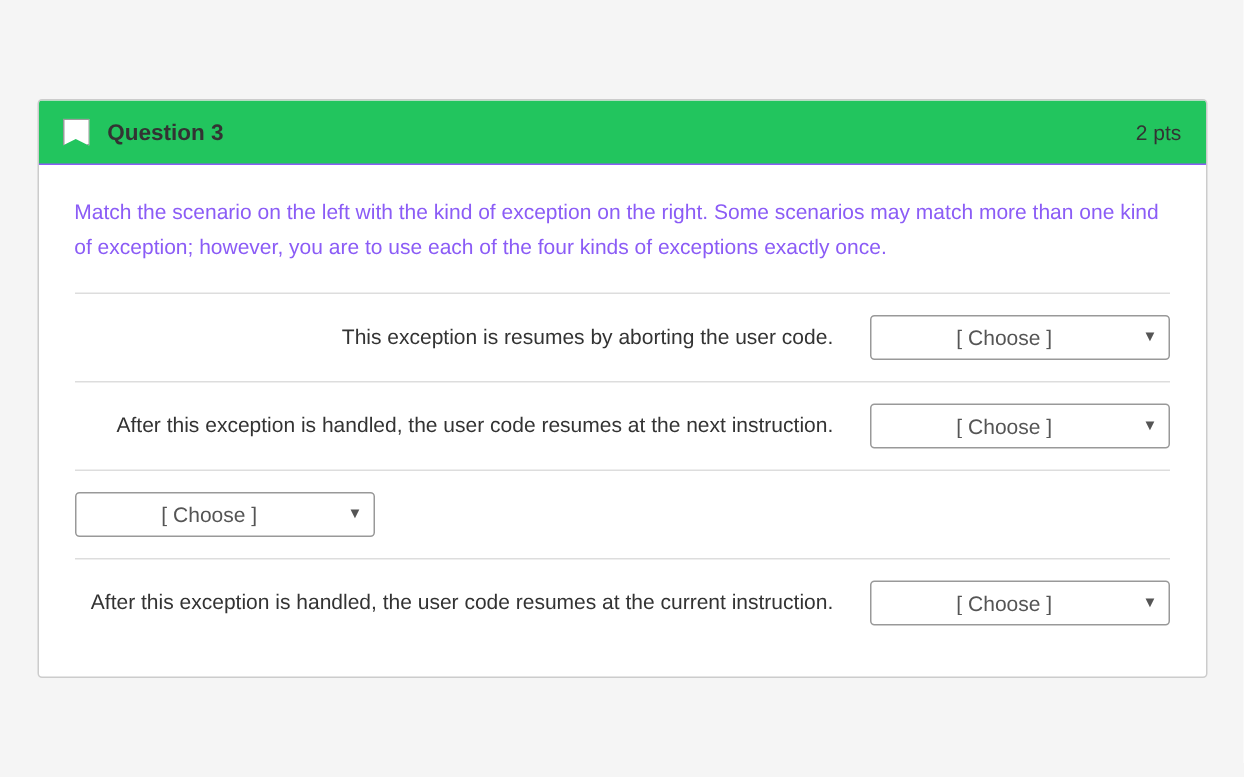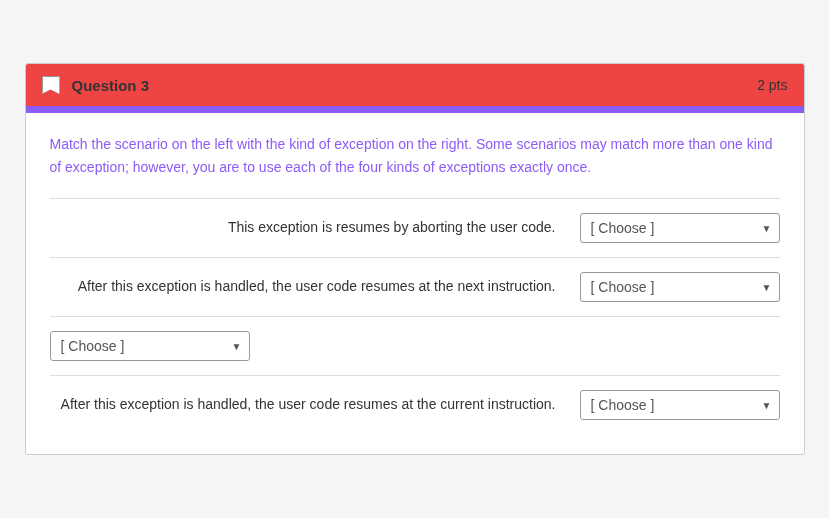--- a/index.html
+++ b/index.html
@@ -22,22 +22,22 @@
 
     .question-container {
       width: 780px;
       background: #fff;
       border: 1px solid #ccc;
       border-radius: 3px;
       overflow: hidden;
     }
 
     .question-header {
-      background-color: #ef4444;
-      border-bottom: 7px solid #8b5cf6;
+      background-color: #22c55e;
+      border-bottom: 1px solid #8b5cf6;
       padding: 12px 16px;
       display: flex;
       justify-content: space-between;
       align-items: center;
       gap: 36px;
     }
 
     .question-header-left {
       display: flex;
       align-items: center;
@@ -102,20 +102,21 @@
       appearance: none;
       -webkit-appearance: none;
       width: 100%;
       padding: 6px 30px 6px 10px;
       border: 1px solid #999;
       border-radius: 3px;
       background: #fff;
       font-size: 14px;
       color: #555;
       cursor: pointer;
+      text-align: center;
     }
 
     .select-arrow {
       position: absolute;
       right: 8px;
       top: 50%;
       transform: translateY(-50%);
       pointer-events: none;
       font-size: 10px;
       color: #555;

